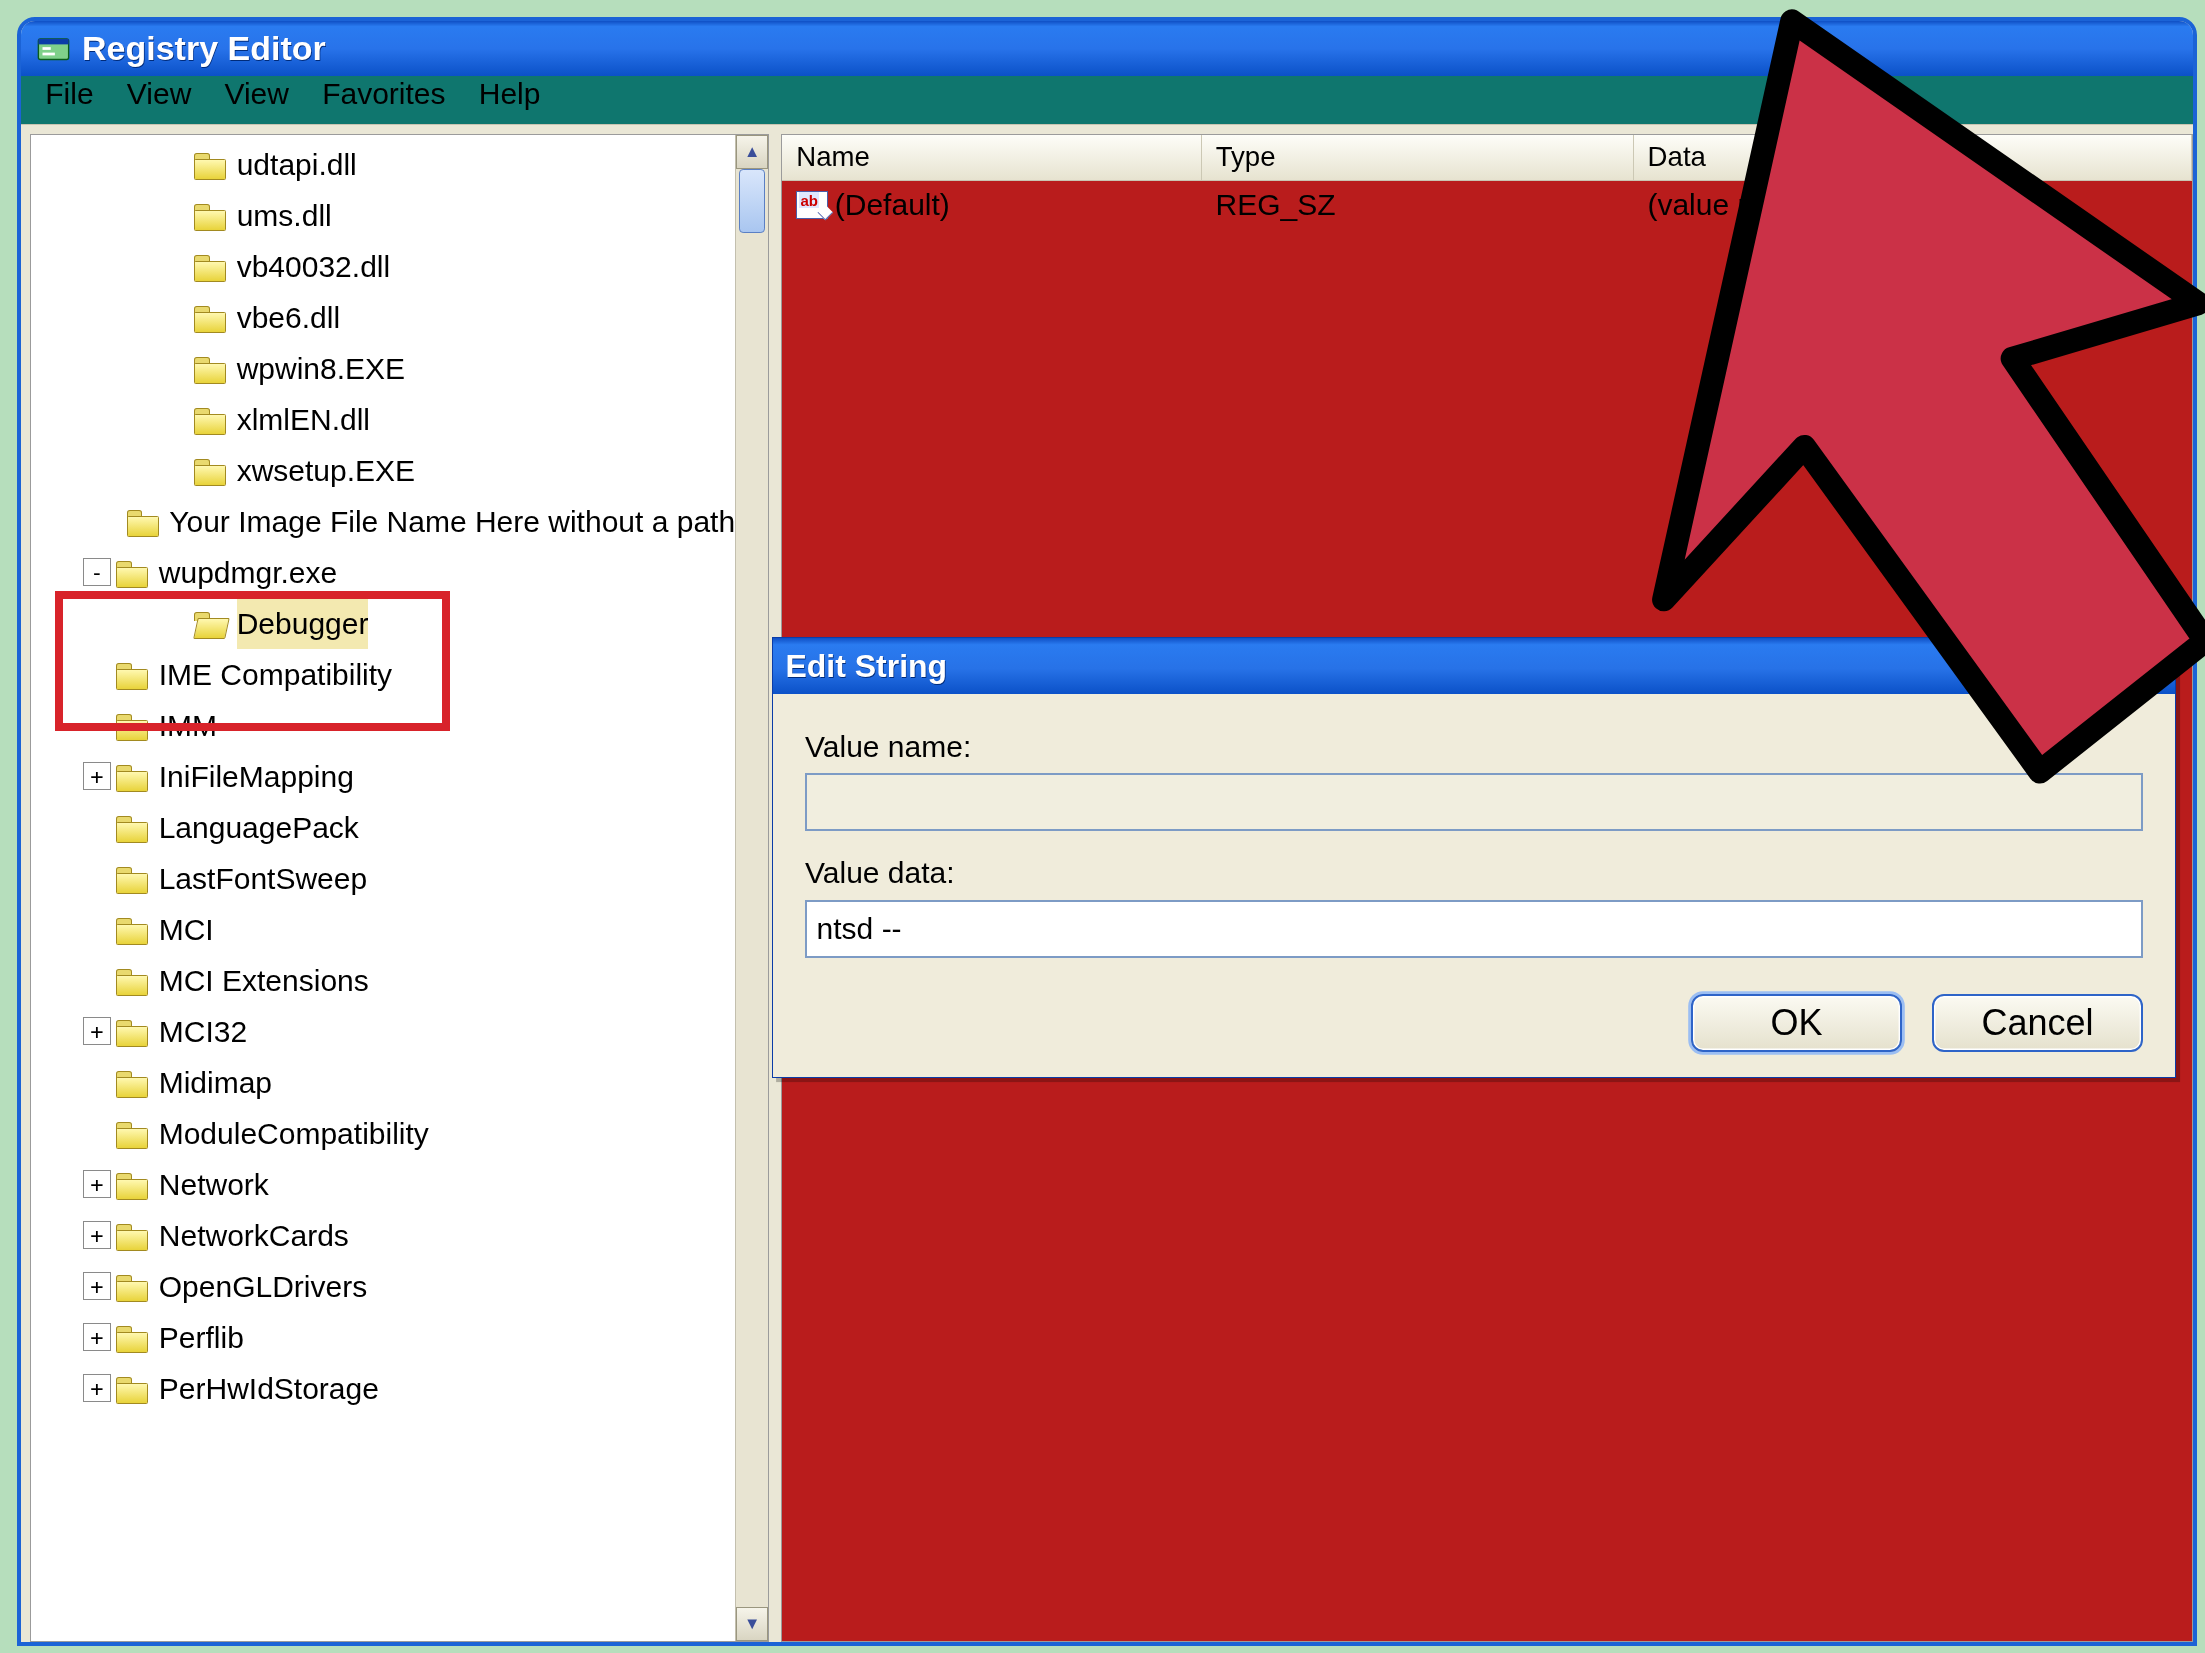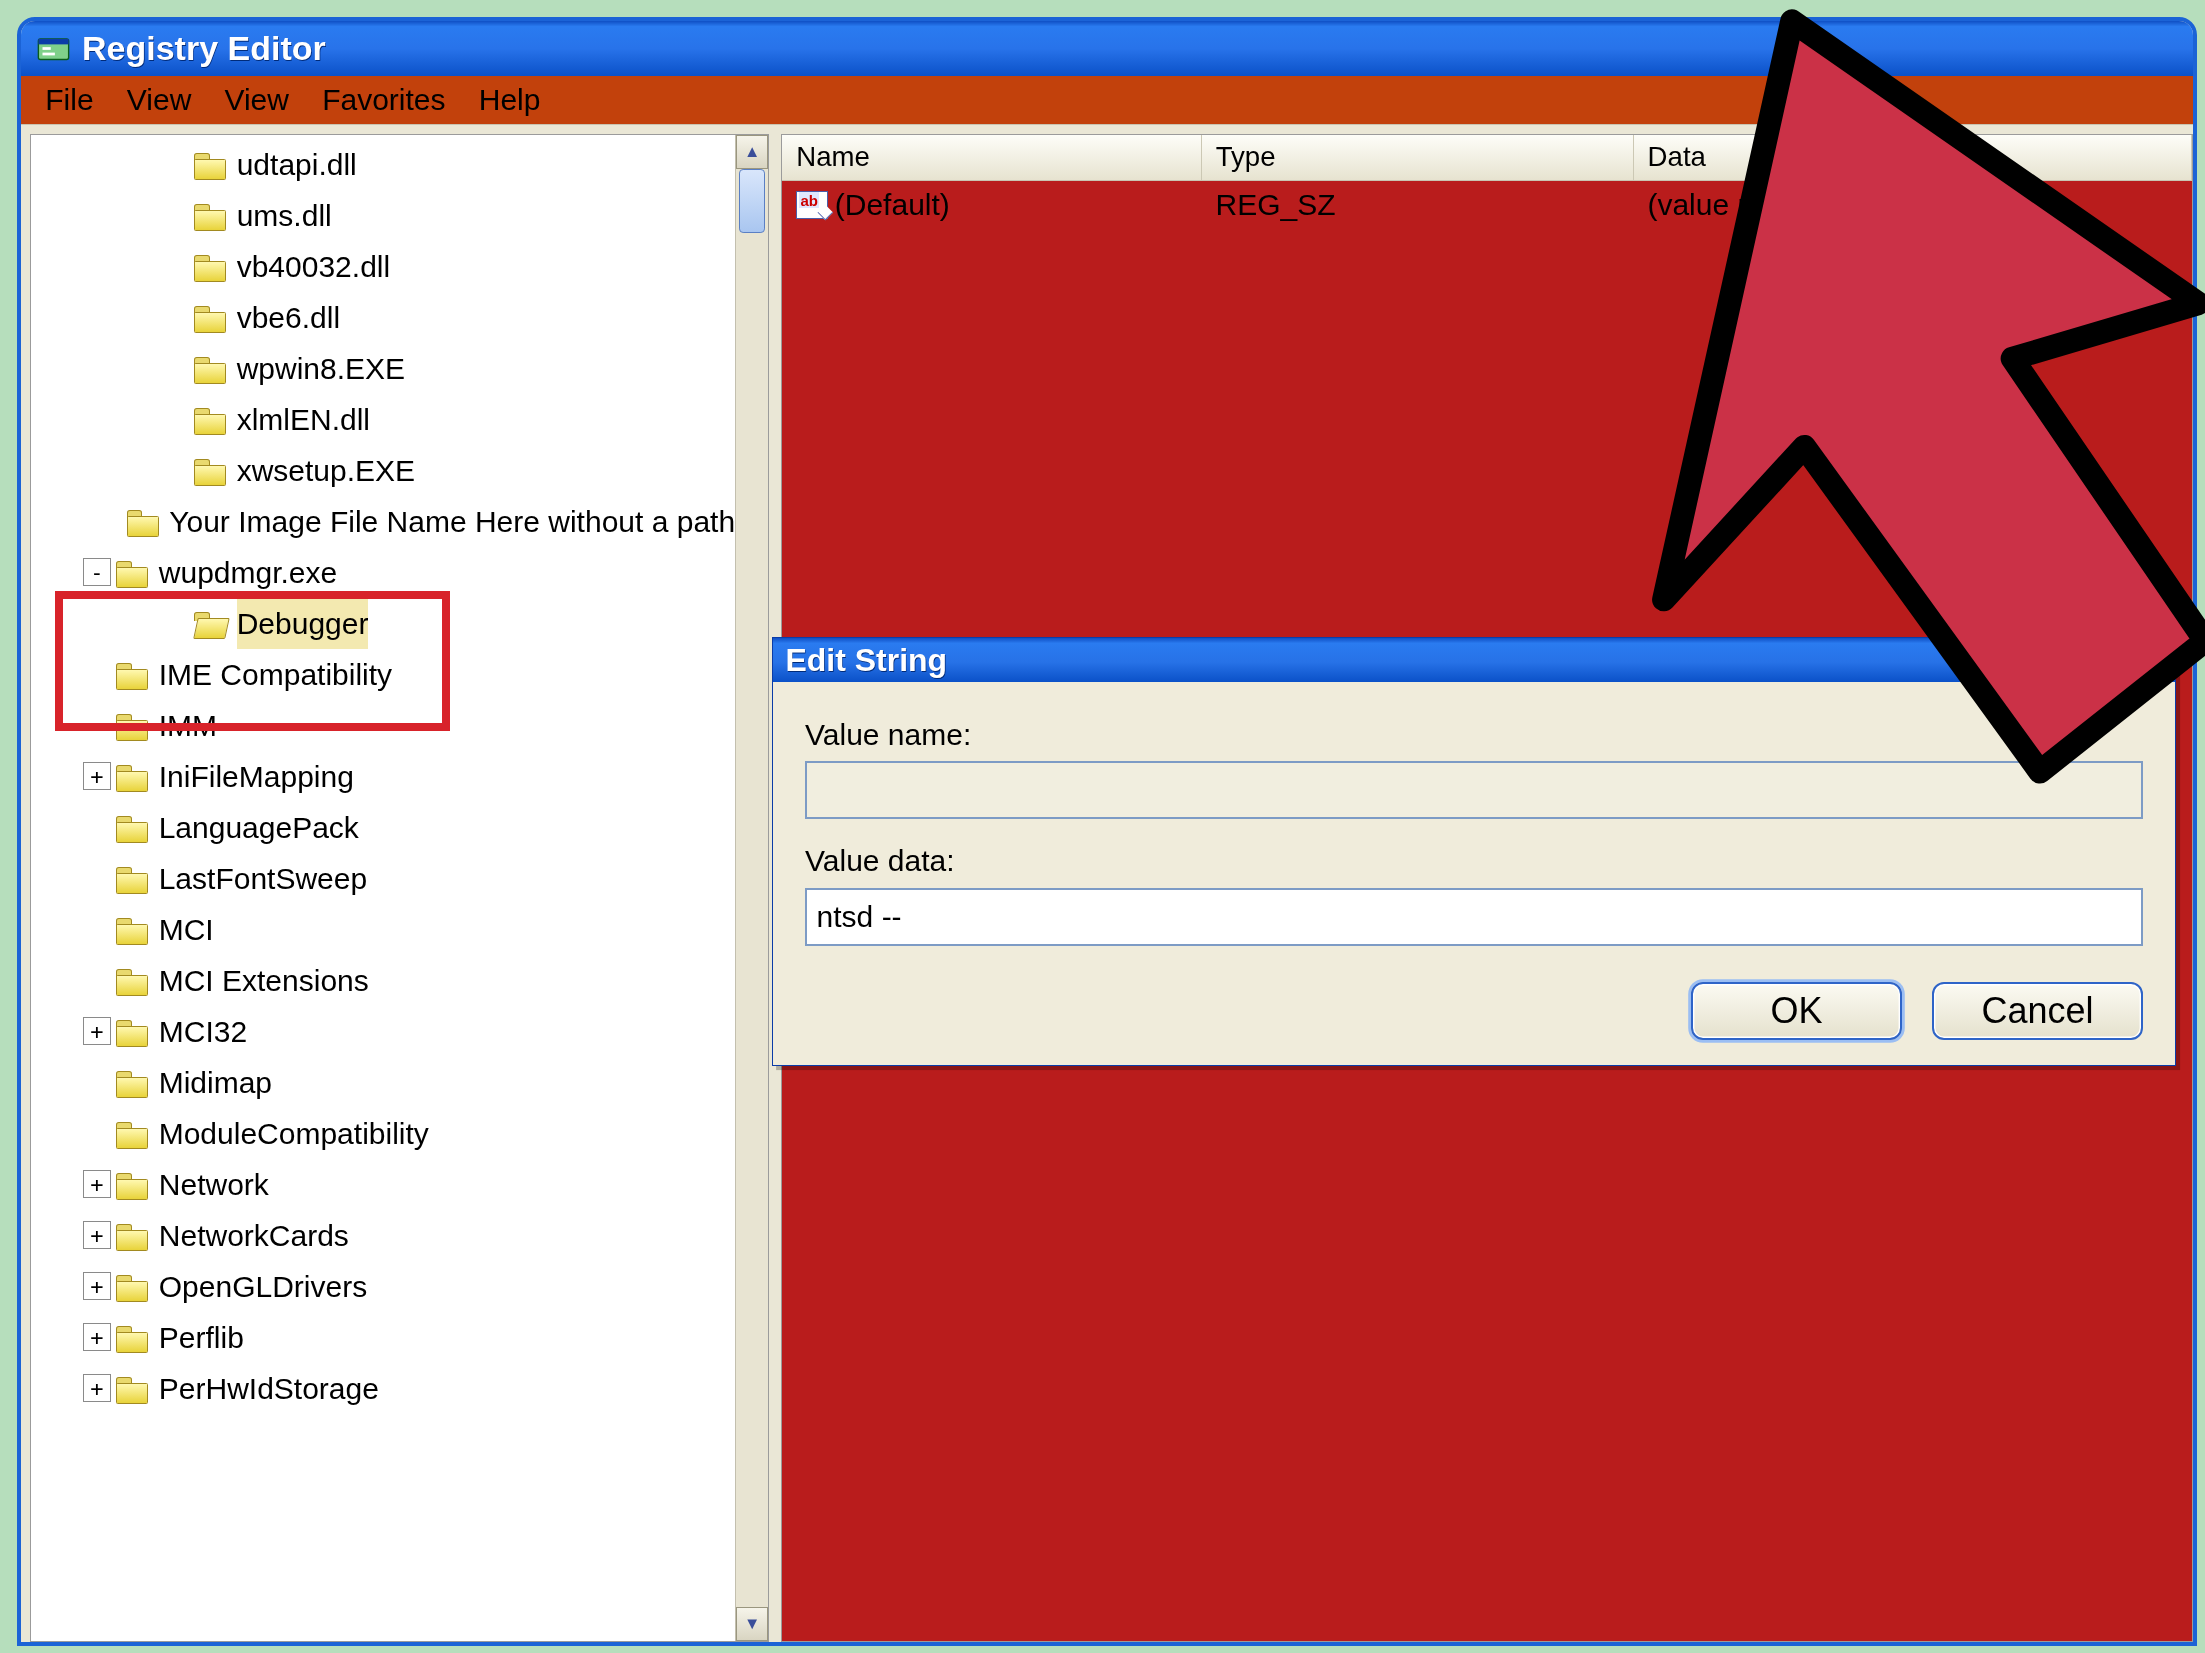--- a/index.html
+++ b/index.html
@@ -5,21 +5,21 @@
 html,body{margin:0;padding:0;width:2205px;height:1654px;font-family:"Tahoma","Segoe UI",sans-serif;overflow:hidden;background:#b6debc}
 .stage{position:absolute;left:0;top:0;width:2205px;height:1654px}
 .window{position:absolute;left:16.5px;top:16.5px;width:2172px;height:1621px;background:#eae7d6;border:4.1px solid #1b63d6;border-radius:18px 18px 0 0;overflow:hidden}
 
 
 .titlebar{height:55px;background:linear-gradient(to bottom,#0f4fc4 0%,#2a7bf0 10%,#2873ea 50%,#0b51c8 100%);display:flex;align-items:center;padding:0 16.5px;gap:12px}
 .titlebar .appicon{width:33px;height:33px;display:flex;align-items:center;justify-content:center}
 .titlebar .title{color:#fff;font-size:34px;font-weight:bold;text-shadow:0.7px 0.7px 0 #002b7a}
 
 
-.menubar{height:48px;background:#c2410c;display:flex;align-items:center;gap:25px;padding:0 20.7px;border-bottom:1.4px solid #c9c4b1;font-size:30px;color:#000}
+.menubar{height:48px;background:#0f766e;display:flex;align-items:flex-start;gap:25px;padding:0 20.7px;border-bottom:1.4px solid #c9c4b1;font-size:30px;color:#000}
 .menubar .menu-item{padding:1.4px 4.1px;cursor:default}
 
 
 .client{position:absolute;left:9.6px;right:0;top:113px;bottom:0;display:flex;gap:12.4px}
 .pane{background:#fff;border:1.4px solid #9b9b9b;position:relative;overflow:hidden}
 .tree-pane{width:737px;display:flex}
 .list-pane{flex:1;display:flex;flex-direction:column}
 
 
 .tree-scroll{flex:1;overflow:hidden;font-size:30px;line-height:51px;color:#000;padding-top:4.1px}
@@ -49,21 +49,21 @@
 
 
 .list-header{height:45px;background:linear-gradient(#fdfdf8,#e7e3d0);border-bottom:1.4px solid #c9c4b1;display:flex;font-size:27.6px;color:#000}
 .list-header .hcell{border-right:1.4px solid #ccc8b4;display:flex;align-items:center;padding:0 13.8px}
 .list-body{flex:1;background:#b91c1c}
 .list-row{display:flex;height:48px;align-items:center;font-size:30px;color:#000}
 .list-row .cell{padding:0 13.8px;display:flex;align-items:center}
 
 
 .dialog{position:absolute;width:1402px;left:772px;top:637px;background:#f0ecdb;border:1.4px solid #0a3ca8;box-shadow:4.1px 4.1px 0 rgba(0,0,0,.25)}
-.dlg-title{height:44px;background:linear-gradient(to bottom,#0f4fc4 0%,#2a7bf0 12%,#2772e7 55%,#0b51c8 100%);display:flex;align-items:center;padding:0 12.4px;color:#fff;font-size:32px;font-weight:bold;text-shadow:0.7px 0.7px 0 #002b7a;justify-content:space-between}
+.dlg-title{height:56px;background:linear-gradient(to bottom,#0f4fc4 0%,#2a7bf0 12%,#2772e7 55%,#0b51c8 100%);display:flex;align-items:center;padding:0 12.4px;color:#fff;font-size:32px;font-weight:bold;text-shadow:0.7px 0.7px 0 #002b7a;justify-content:space-between}
 .dlg-title .btns{display:flex;gap:9.6px}
 .dlg-title .wbtn{width:40px;height:37px;border:1.4px solid #fff;border-radius:5.5px;display:flex;align-items:center;justify-content:center;font-size:27.6px;font-weight:bold;font-family:Arial,sans-serif}
 .dlg-title .help{background:linear-gradient(#8cb6f4,#2d68d7);color:#fff}
 .dlg-title .close{background:linear-gradient(#f08a6d,#d83b12);color:#fff}
 .dlg-body{padding:20.7px 32px 25px 32px;font-size:30px;color:#000}
 .dlg-body .field-label{margin:15px 0 9.6px 0;font-size:30px}
 .dlg-body input.txt{width:100%;height:58px;font-size:30px;padding:4.1px 9.6px;box-sizing:border-box;border:2.8px solid #7d9bc5;background:#fff;color:#000}
 .dlg-body input.txt[readonly]{background:#f1eedf}
 
 .dlg-buttons{display:flex;justify-content:flex-end;gap:30px;margin-top:36px}

